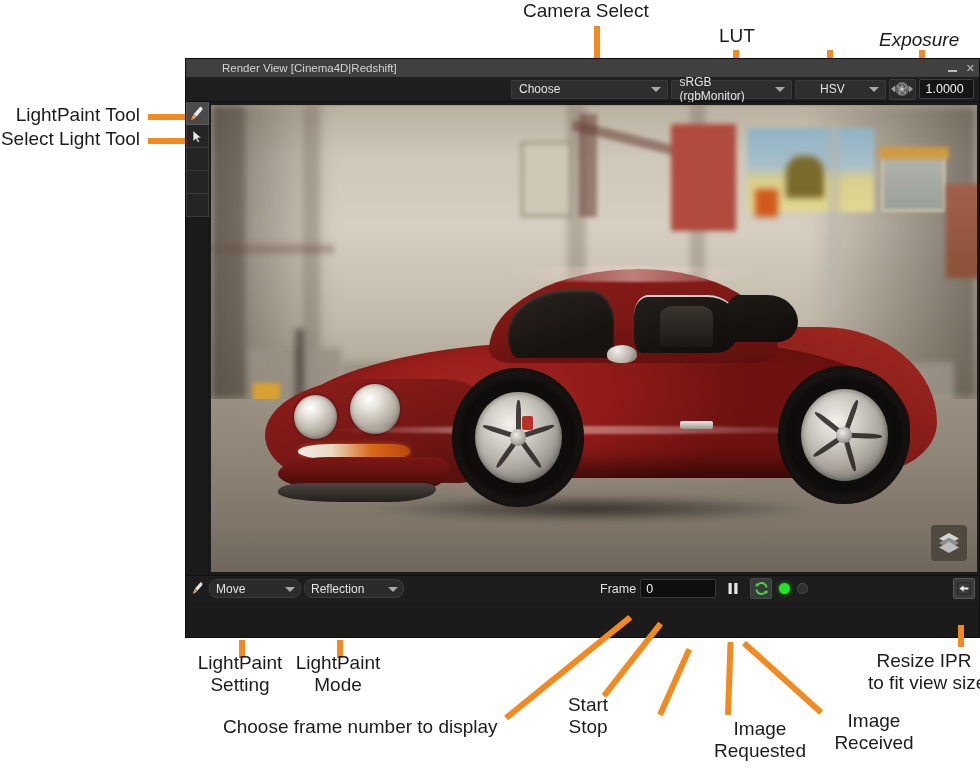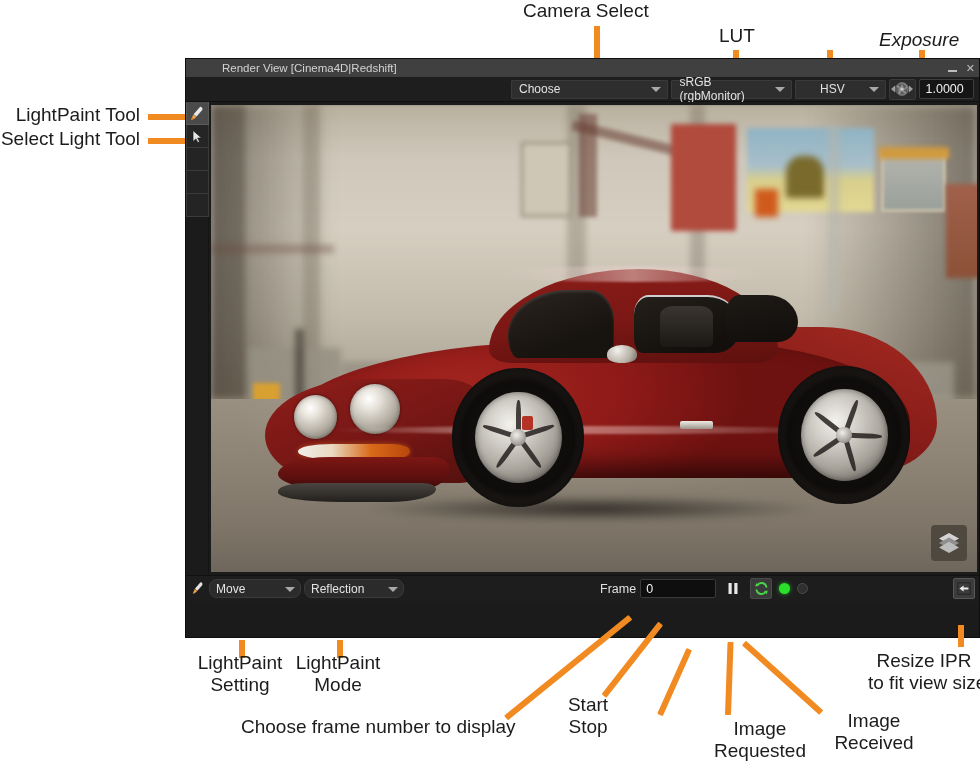--- a/index.html
+++ b/index.html
@@ -614,21 +614,21 @@
     </div>
   </div>
 
   <div class="bar bar-v" style="left:239px; top:640px; height:18px;"></div>
   <div class="anno center" style="left:180px; top:652px; width:120px;"><span>LightPaint<br>Setting</span></div>
 
   <div class="bar bar-v" style="left:337px; top:640px; height:18px;"></div>
   <div class="anno center" style="left:282px; top:652px; width:112px;"><span>LightPaint<br>Mode</span></div>
 
   <div class="diag" style="left:506px; top:715px; width:160px; transform:rotate(-39deg);"></div>
-  <div class="anno" style="left:241px; top:716px;">Choose frame number to display</div>
+  <div class="anno" style="left:223px; top:716px;">Choose frame number to display</div>
 
   <div class="diag" style="left:604px; top:693px; width:92px; transform:rotate(-52deg);"></div>
   <div class="anno center" style="left:553px; top:694px; width:70px;"><span>Start<br>Stop</span></div>
 
   <div class="diag" style="left:660px; top:712px; width:72px; transform:rotate(-66deg);"></div>
 
   <div class="diag" style="left:728px; top:712px; width:73px; transform:rotate(-88deg);"></div>
   <div class="anno center" style="left:708px; top:718px; width:104px;"><span>Image<br>Requested</span></div>
 
   <div class="diag" style="left:744px; top:640px; width:104px; transform:rotate(42deg);"></div>

